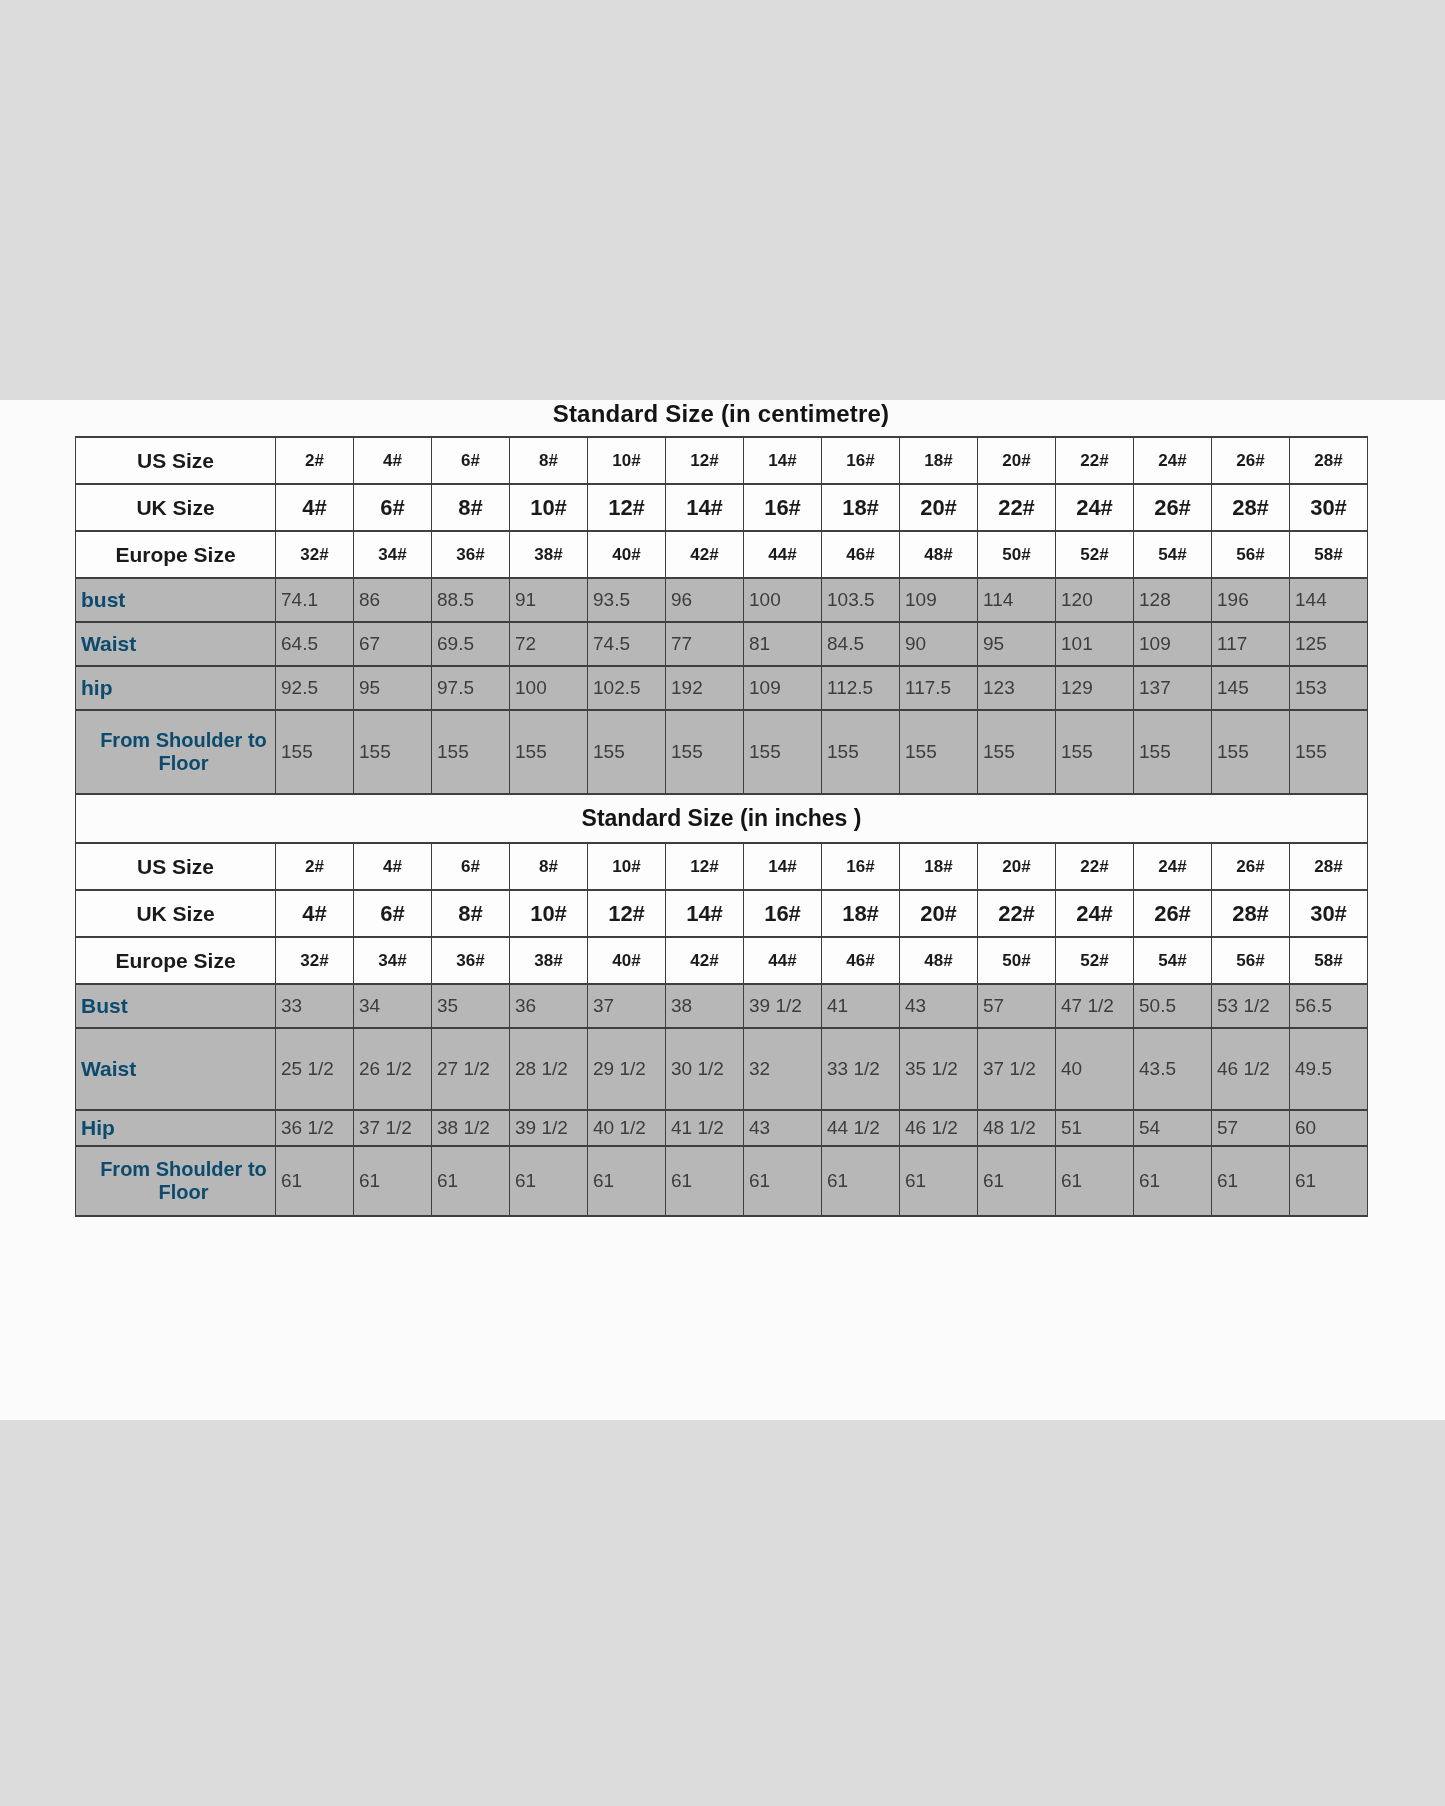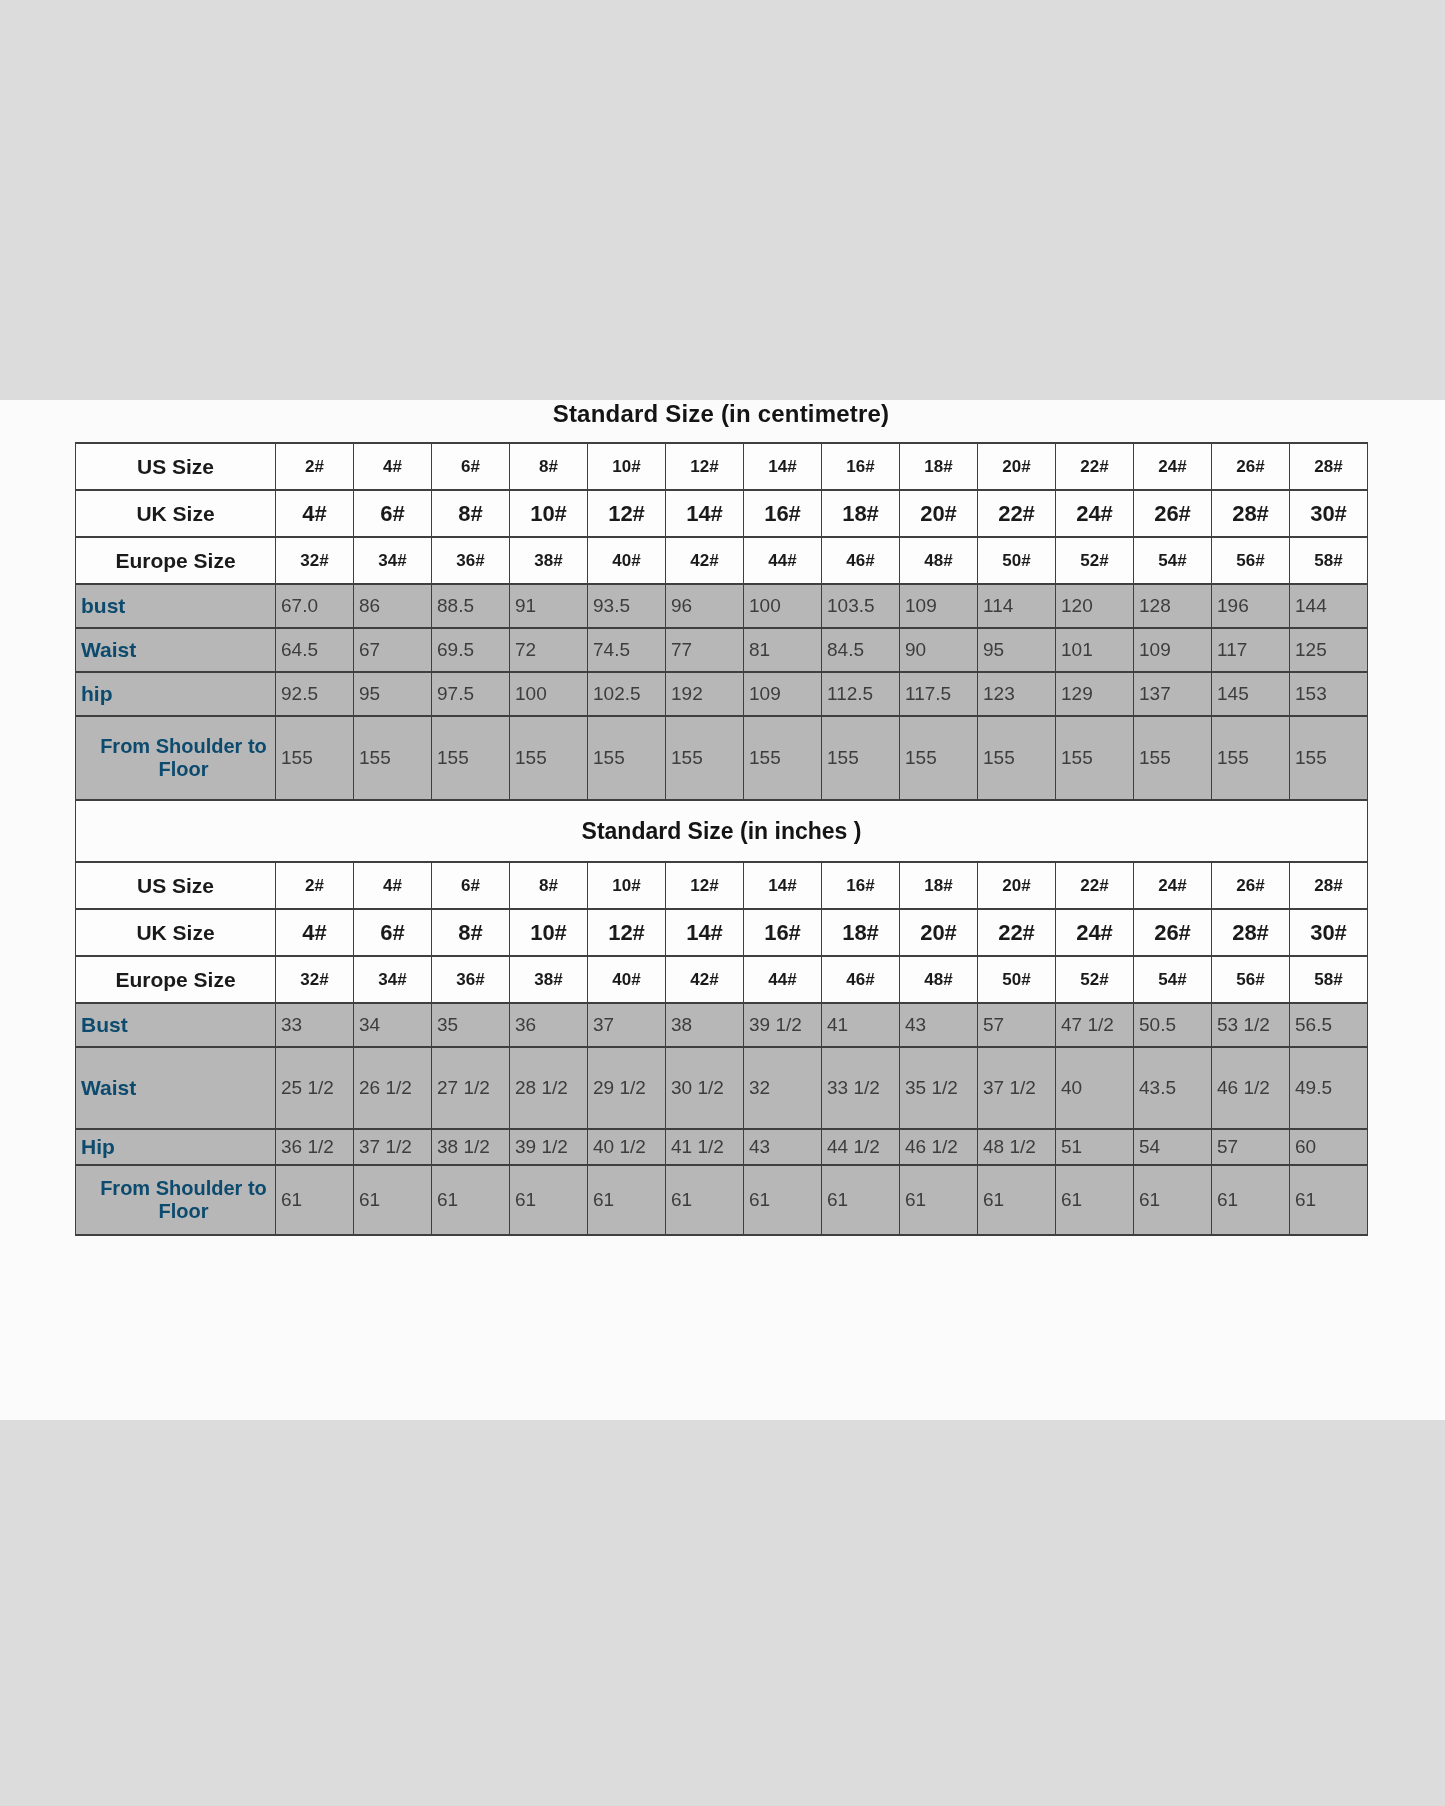--- a/index.html
+++ b/index.html
@@ -22,21 +22,21 @@
     text-align:center;
     font-size:24px;
     font-weight:bold;
     color:#141414;
     letter-spacing:0.2px;
   }
   table.size-table {
     border-collapse:collapse;
     table-layout:fixed;
     margin-left:75px;
-    margin-top:14px;
+    margin-top:8px;
     width:1292px;
   }
   col.label-col { width:200px; }
   col.data-col  { width:78px; }
   td {
     border:2px solid #3f3f3f;
     border-left-width:1px;
     border-right-width:1px;
     overflow:hidden;
     white-space:nowrap;
@@ -67,21 +67,21 @@
     font-weight:bold;
     color:#0c4a6e;
     font-size:21px;
   }
   tr.title td {
     background:#fcfcfc;
     text-align:center;
     font-weight:bold;
     font-size:23px;
     color:#141414;
-    height:62px;
+    height:49px;
   }
   tr[data-name="cm-shoulder-floor-row"] td { height:84px; }
   tr[data-name="inch-shoulder-floor-row"] td { height:70px; }
   tr[data-name="inch-waist-row"] td { height:82px; }
   tr[data-name="inch-hip-row"] td { height:36px; }
   tr[data-name$="shoulder-floor-row"] td.row-label {
     text-align:center;
     padding-left:16px;
     white-space:normal;
     line-height:1.15;
@@ -161,21 +161,21 @@
           <td data-name="cm-europe-size-row-cell">46#</td>
           <td data-name="cm-europe-size-row-cell">48#</td>
           <td data-name="cm-europe-size-row-cell">50#</td>
           <td data-name="cm-europe-size-row-cell">52#</td>
           <td data-name="cm-europe-size-row-cell">54#</td>
           <td data-name="cm-europe-size-row-cell">56#</td>
           <td data-name="cm-europe-size-row-cell">58#</td>
         </tr>
         <tr class="measure" data-name="cm-bust-row">
           <td class="row-label" data-name="cm-bust-row-label">bust</td>
-          <td data-name="cm-bust-row-cell">67.0</td>
+          <td data-name="cm-bust-row-cell">74.1</td>
           <td data-name="cm-bust-row-cell">86</td>
           <td data-name="cm-bust-row-cell">88.5</td>
           <td data-name="cm-bust-row-cell">91</td>
           <td data-name="cm-bust-row-cell">93.5</td>
           <td data-name="cm-bust-row-cell">96</td>
           <td data-name="cm-bust-row-cell">100</td>
           <td data-name="cm-bust-row-cell">103.5</td>
           <td data-name="cm-bust-row-cell">109</td>
           <td data-name="cm-bust-row-cell">114</td>
           <td data-name="cm-bust-row-cell">120</td>

